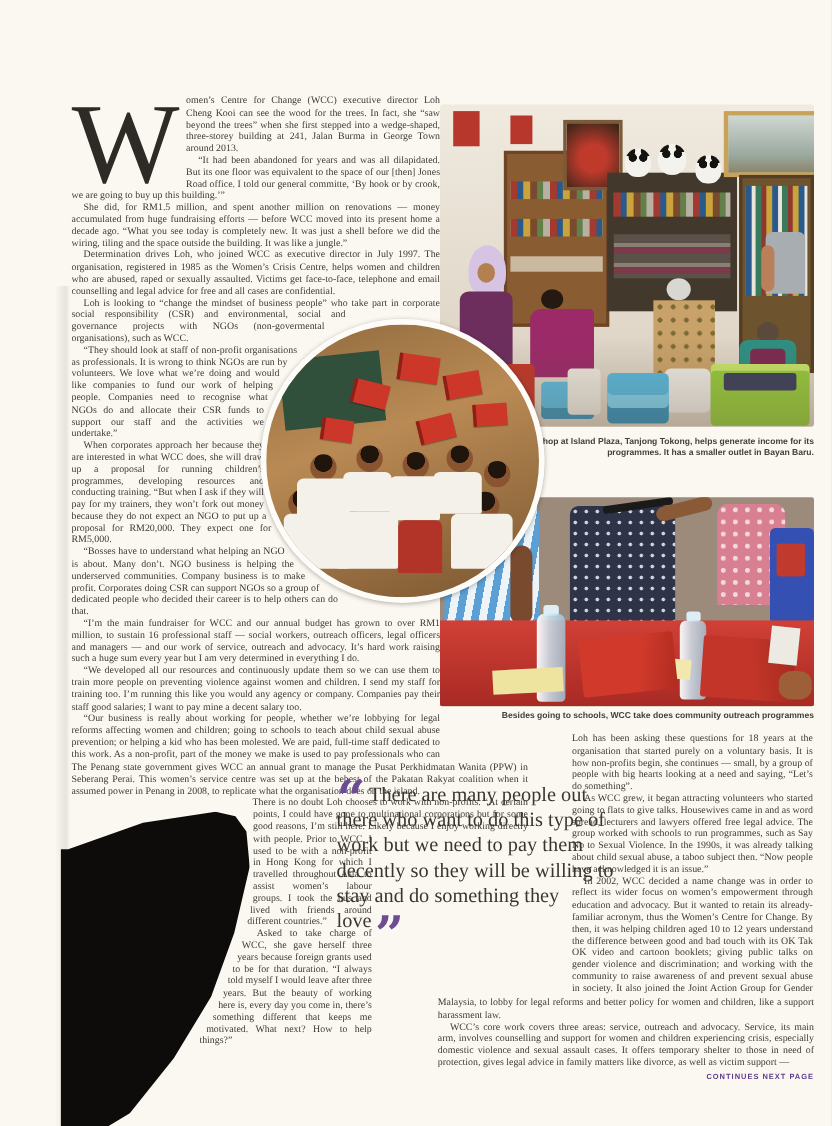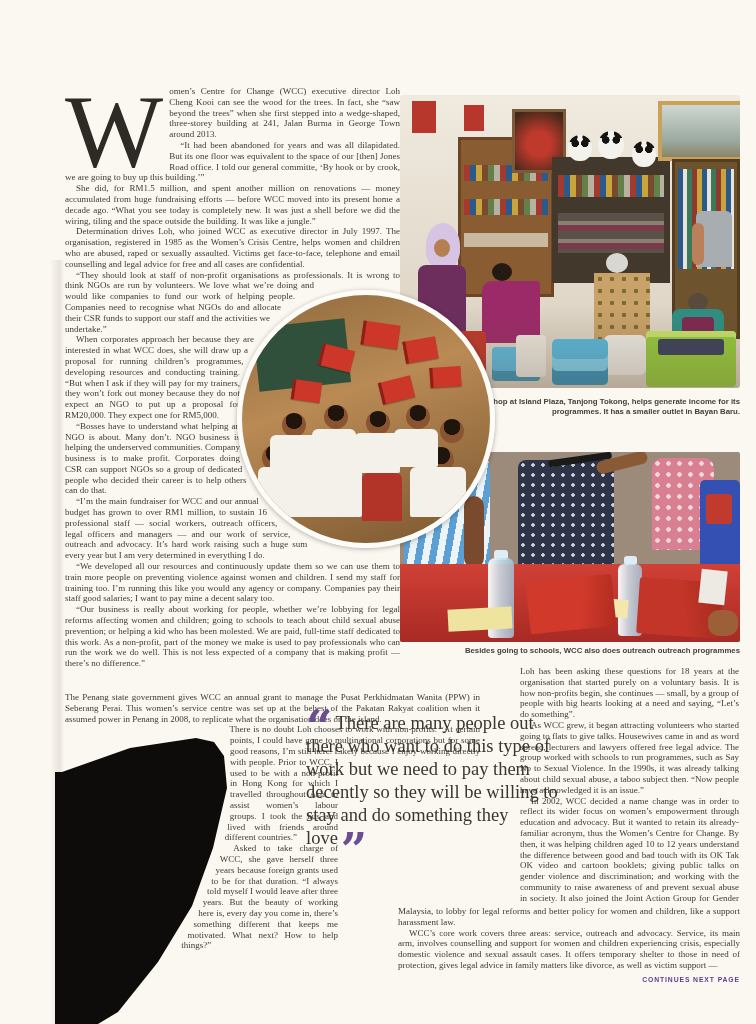--- a/index.html
+++ b/index.html
@@ -146,30 +146,31 @@
     <div class="f" style="left:218px;top:112px;width:24px;height:72px;background:linear-gradient(90deg,rgba(255,255,255,.95),rgba(200,228,240,.85) 45%,rgba(160,200,220,.8));border-radius:6px 6px 4px 4px;"></div>
     <div class="f" style="left:48px;top:156px;width:64px;height:22px;background:#efe3a0;transform:rotate(-3deg);"></div>
     <div class="f" style="left:176px;top:146px;width:52px;height:18px;background:#f2e7ac;transform:rotate(5deg);"></div>
     <div class="f" style="left:128px;top:126px;width:86px;height:52px;background:linear-gradient(100deg,#d13a2b 60%,#b02c20);border-radius:3px;transform:rotate(-6deg);"></div>
     <div class="f" style="left:238px;top:128px;width:84px;height:56px;background:linear-gradient(80deg,#c23528 55%,#a32a1f);border-radius:3px;transform:rotate(4deg);"></div>
     <div class="f" style="left:300px;top:118px;width:26px;height:34px;background:#eceae2;transform:rotate(6deg);"></div>
     <div class="f" style="left:308px;top:158px;width:30px;height:26px;background:#9c5f38;border-radius:40%;"></div>
   </div>
 
   <div class="caption cap1">WCC's Value Shop at Island Plaza, Tanjong Tokong, helps generate income for its programmes. It has a smaller outlet in Bayan Baru.</div>
-  <div class="caption cap2">Besides going to schools, WCC also does outreach outreach programmes</div>
+  <div class="caption cap2">Besides going to schools, WCC take does community outreach programmes</div>
 
   <div class="col1 bodytext">
     <span class="dropcap">W</span>
     <span class="sp0r"></span>
     <span class="circle-spacer"></span>
     <p class="first">omen’s Centre for Change (WCC) executive director Loh Cheng Kooi can see the wood for the trees. In fact, she “saw beyond the trees” when she first stepped into a wedge-shaped, three-storey building at 241, Jalan Burma in George Town around 2013.</p>
     <p>“It had been abandoned for years and was all dilapidated. But its one floor was equivalent to the space of our [then] Jones Road office. I told our general committe, ‘By hook or by crook, we are going to buy up this building.’”</p>
     <p>She did, for RM1.5 million, and spent another million on renovations — money accumulated from huge fundraising efforts — before WCC moved into its present home a decade ago. “What you see today is completely new. It was just a shell before we did the wiring, tiling and the space outside the building. It was like a jungle.”</p>
     <p>Determination drives Loh, who joined WCC as executive director in July 1997. The organisation, registered in 1985 as the Women’s Crisis Centre, helps women and children who are abused, raped or sexually assaulted. Victims get face-to-face, telephone and email counselling and legal advice for free and all cases are confidential.</p>
+    <p>Loh is looking to “change the mindset of business people” who take part in corporate social responsibility (CSR) and environmental, social and governance projects with NGOs (non-govermental organisations), such as WCC.</p>
     <p>“They should look at staff of non-profit organisations as professionals. It is wrong to think NGOs are run by volunteers. We love what we’re doing and would like companies to fund our work of helping people. Companies need to recognise what NGOs do and allocate their CSR funds to support our staff and the activities we undertake.”</p>
     <p>When corporates approach her because they are interested in what WCC does, she will draw up a proposal for running children’s programmes, developing resources and conducting training. “But when I ask if they will pay for my trainers, they won’t fork out money because they do not expect an NGO to put up a proposal for RM20,000. They expect one for RM5,000.</p>
     <p>“Bosses have to understand what helping an NGO is about. Many don’t. NGO business is helping the underserved communities. Company business is to make profit. Corporates doing CSR can support NGOs so a group of dedicated people who decided their career is to help others can do that.</p>
     <p>“I’m the main fundraiser for WCC and our annual budget has grown to over RM1 million, to sustain 16 professional staff — social workers, outreach officers, legal officers and managers — and our work of service, outreach and advocacy. It’s hard work raising such a huge sum every year but I am very determined in everything I do.</p>
     <p>“We developed all our resources and continuously update them so we can use them to train more people on preventing violence against women and children. I send my staff for training too. I’m running this like you would any agency or company. Companies pay their staff good salaries; I want to pay mine a decent salary too.</p>
     <p>“Our business is really about working for people, whether we’re lobbying for legal reforms affecting women and children; going to schools to teach about child sexual abuse prevention; or helping a kid who has been molested. We are paid, full-time staff dedicated to this work. As a non-profit, part of the money we make is used to pay professionals who can run the work we do well. This is not less expected of a company that is making profit — there’s no difference.”</p>
 
   </div>
 
   <div class="lowerleft bodytext">

